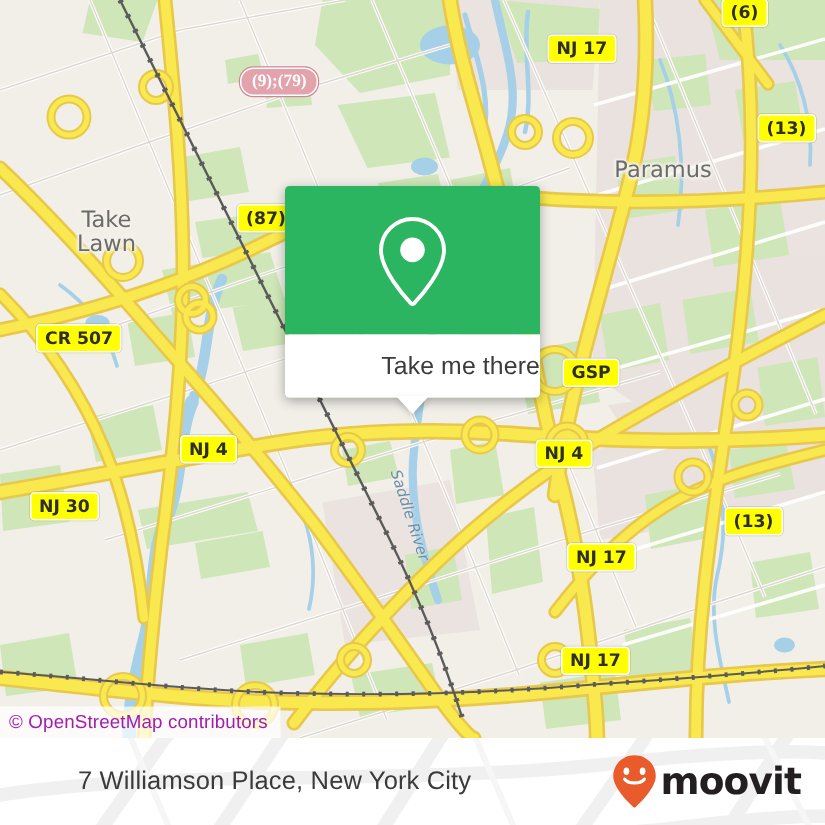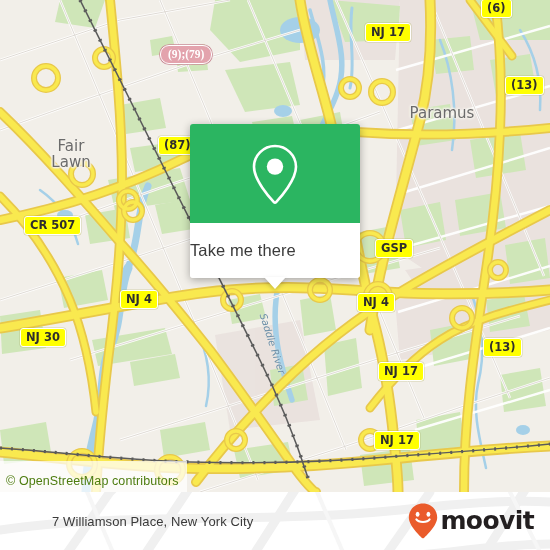--- a/index.html
+++ b/index.html
@@ -11,22 +11,22 @@
   #root{position:relative;width:550px;height:550px;overflow:hidden;}
 
   
   .map{position:absolute;left:0;top:0;width:550px;height:492px;overflow:hidden;background:#f2efe9;}
   .map svg{position:absolute;left:0;top:0;}
 
   
   .attrib{
     position:absolute;left:0;bottom:0;
     background:rgba(255,255,255,.72);
-    font-size:12.5px;color:#4d7c0f;
-    padding:13px 8px 3px 6px;
+    font-size:12.5px;color:#a21caf;
+    padding:3px 8px 3px 6px;
     letter-spacing:.1px;
     white-space:nowrap;
     line-height:15px;
   }
 
   
   .shield{
     position:absolute;
     background:#ffff00;
     border:1.6px solid #ffffff;
@@ -85,24 +85,24 @@
     z-index:40;
   }
   .popup-top{
     height:99px;
     background:#2bb561;
     border-radius:3px 3px 0 0;
     display:flex;align-items:center;justify-content:center;
   }
   .popup-bottom{
     position:relative;
-    height:55px;
+    height:42px;
     background:#ffffff;
     border-radius:0 0 3px 3px;
-    display:flex;align-items:center;justify-content:flex-start;
+    display:flex;align-items:center;justify-content:flex-end;
   }
   .popup-bottom span{
     font-size:16.5px;color:#3b3b3b;letter-spacing:.1px;
   }
   .popup-tail{
     position:absolute;
     left:50%;bottom:-11px;margin-left:-11px;
     width:0;height:0;
     border-left:11px solid transparent;
     border-right:11px solid transparent;
@@ -114,21 +114,21 @@
   .bottombar{
     position:absolute;left:0;top:492px;
     width:550px;height:58px;
     background:#ffffff;
     overflow:hidden;
   }
   .bottombar .watermark{position:absolute;left:0;top:-40px;opacity:1;}
   .address{
     position:absolute;left:52px;top:50%;
     transform:translateY(-50%);
-    font-size:13px;color:#3a3a3a;
+    font-size:17px;color:#3a3a3a;
     letter-spacing:.1px;white-space:nowrap;
   }
   .brand{
     position:absolute;right:16px;top:50%;
     transform:translateY(-50%);
     display:flex;align-items:center;gap:2px;
   }
   .brand-word{
     font-size:25px;color:#231f20;font-weight:bold;
     letter-spacing:-.6px;line-height:30px;
@@ -341,21 +341,21 @@
         <g stroke="#5b5b5b" fill="none">
           <path d="M80,0 C110,60 140,120 170,180 C200,240 230,300 258,356 C280,400 296,440 308,478" stroke-width="1.6"></path>
           <path d="M80,0 C110,60 140,120 170,180 C200,240 230,300 258,356 C280,400 296,440 308,478" stroke-width="3.6" stroke-dasharray="2 9"></path>
           <path d="M0,448 C60,452 120,460 190,462 C260,464 330,462 400,456 C460,452 510,448 550,444" stroke-width="1.3"></path>
           <path d="M0,448 C60,452 120,460 190,462 C260,464 330,462 400,456 C460,452 510,448 550,444" stroke-width="3.2" stroke-dasharray="2 9"></path>
         </g>
 
       </g>
     </svg>
 
-    <div class="place" style="left:35px;top:138px;width:72px;">Fair
+    <div class="place" style="left:35px;top:138px;width:72px;">Take
 Lawn</div>
     <div class="place" style="left:357px;top:105px;width:74px;margin-left:48px;">Paramus</div>
 
     <div class="water-label" style="left:268px;top:312px;transform:rotate(72deg);transform-origin:0 0;">Saddle River</div>
 
     <div class="shield rose" style="left:160px;top:45px;font-family:Liberation Serif, serif;">(9);(79)</div>
     <div class="shield" style="left:365px;top:23px;">NJ 17</div>
     <div class="shield" style="left:481px;top:-1px;">(6)</div>
     <div class="shield" style="left:505px;top:76px;">(13)</div>
     <div class="shield" style="left:158px;top:136px;">(87)</div>

